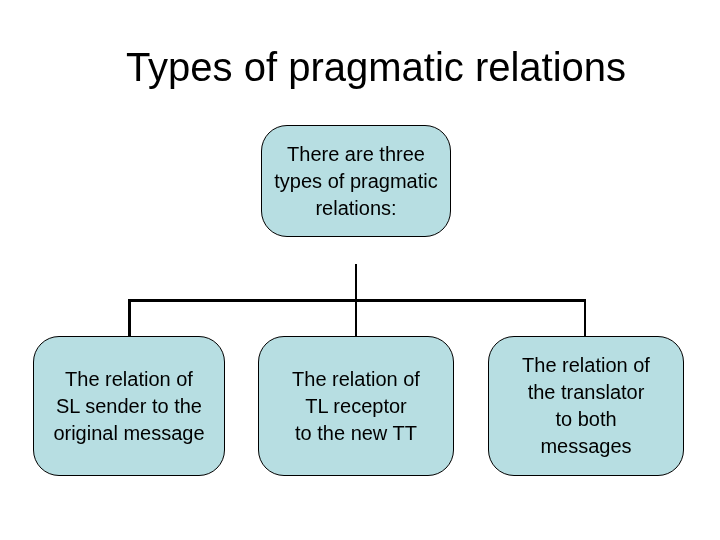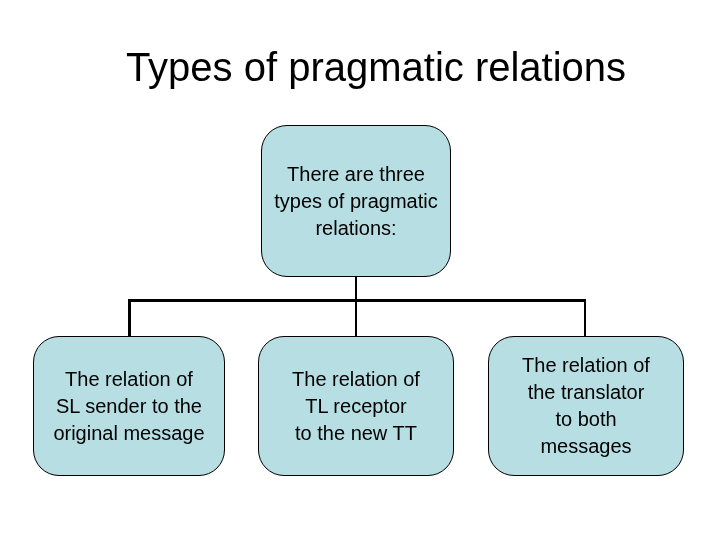--- a/index.html
+++ b/index.html
@@ -39,21 +39,21 @@
     align-items: center;
     justify-content: center;
     text-align: center;
   }
   .node-text {
     font-size: 20px;
     line-height: 27px;
     white-space: pre-line;
     color: var(--text, #000000);
   }
-  .node-top    { left: 261px; top: 125px; width: 190px; height: 152px; }
+  .node-top    { left: 261px; top: 125px; width: 190px; height: 112px; }
   .node-left   { left: 33px;  top: 336px; width: 192px; height: 140px; }
   .node-middle { left: 258px; top: 336px; width: 196px; height: 140px; }
   .node-right  { left: 488px; top: 336px; width: 196px; height: 140px; }
   .line {
     position: absolute;
     background: var(--connector, #000000);
   }
   .line-h      { left: 128px;   top: 299px; width: 458px;  height: 2.5px; }
   .line-v-center { left: 354.5px; top: 264px; width: 2.5px; height: 73px; }
   .line-v-left   { left: 128px;   top: 299px; width: 2.5px; height: 38px; }

